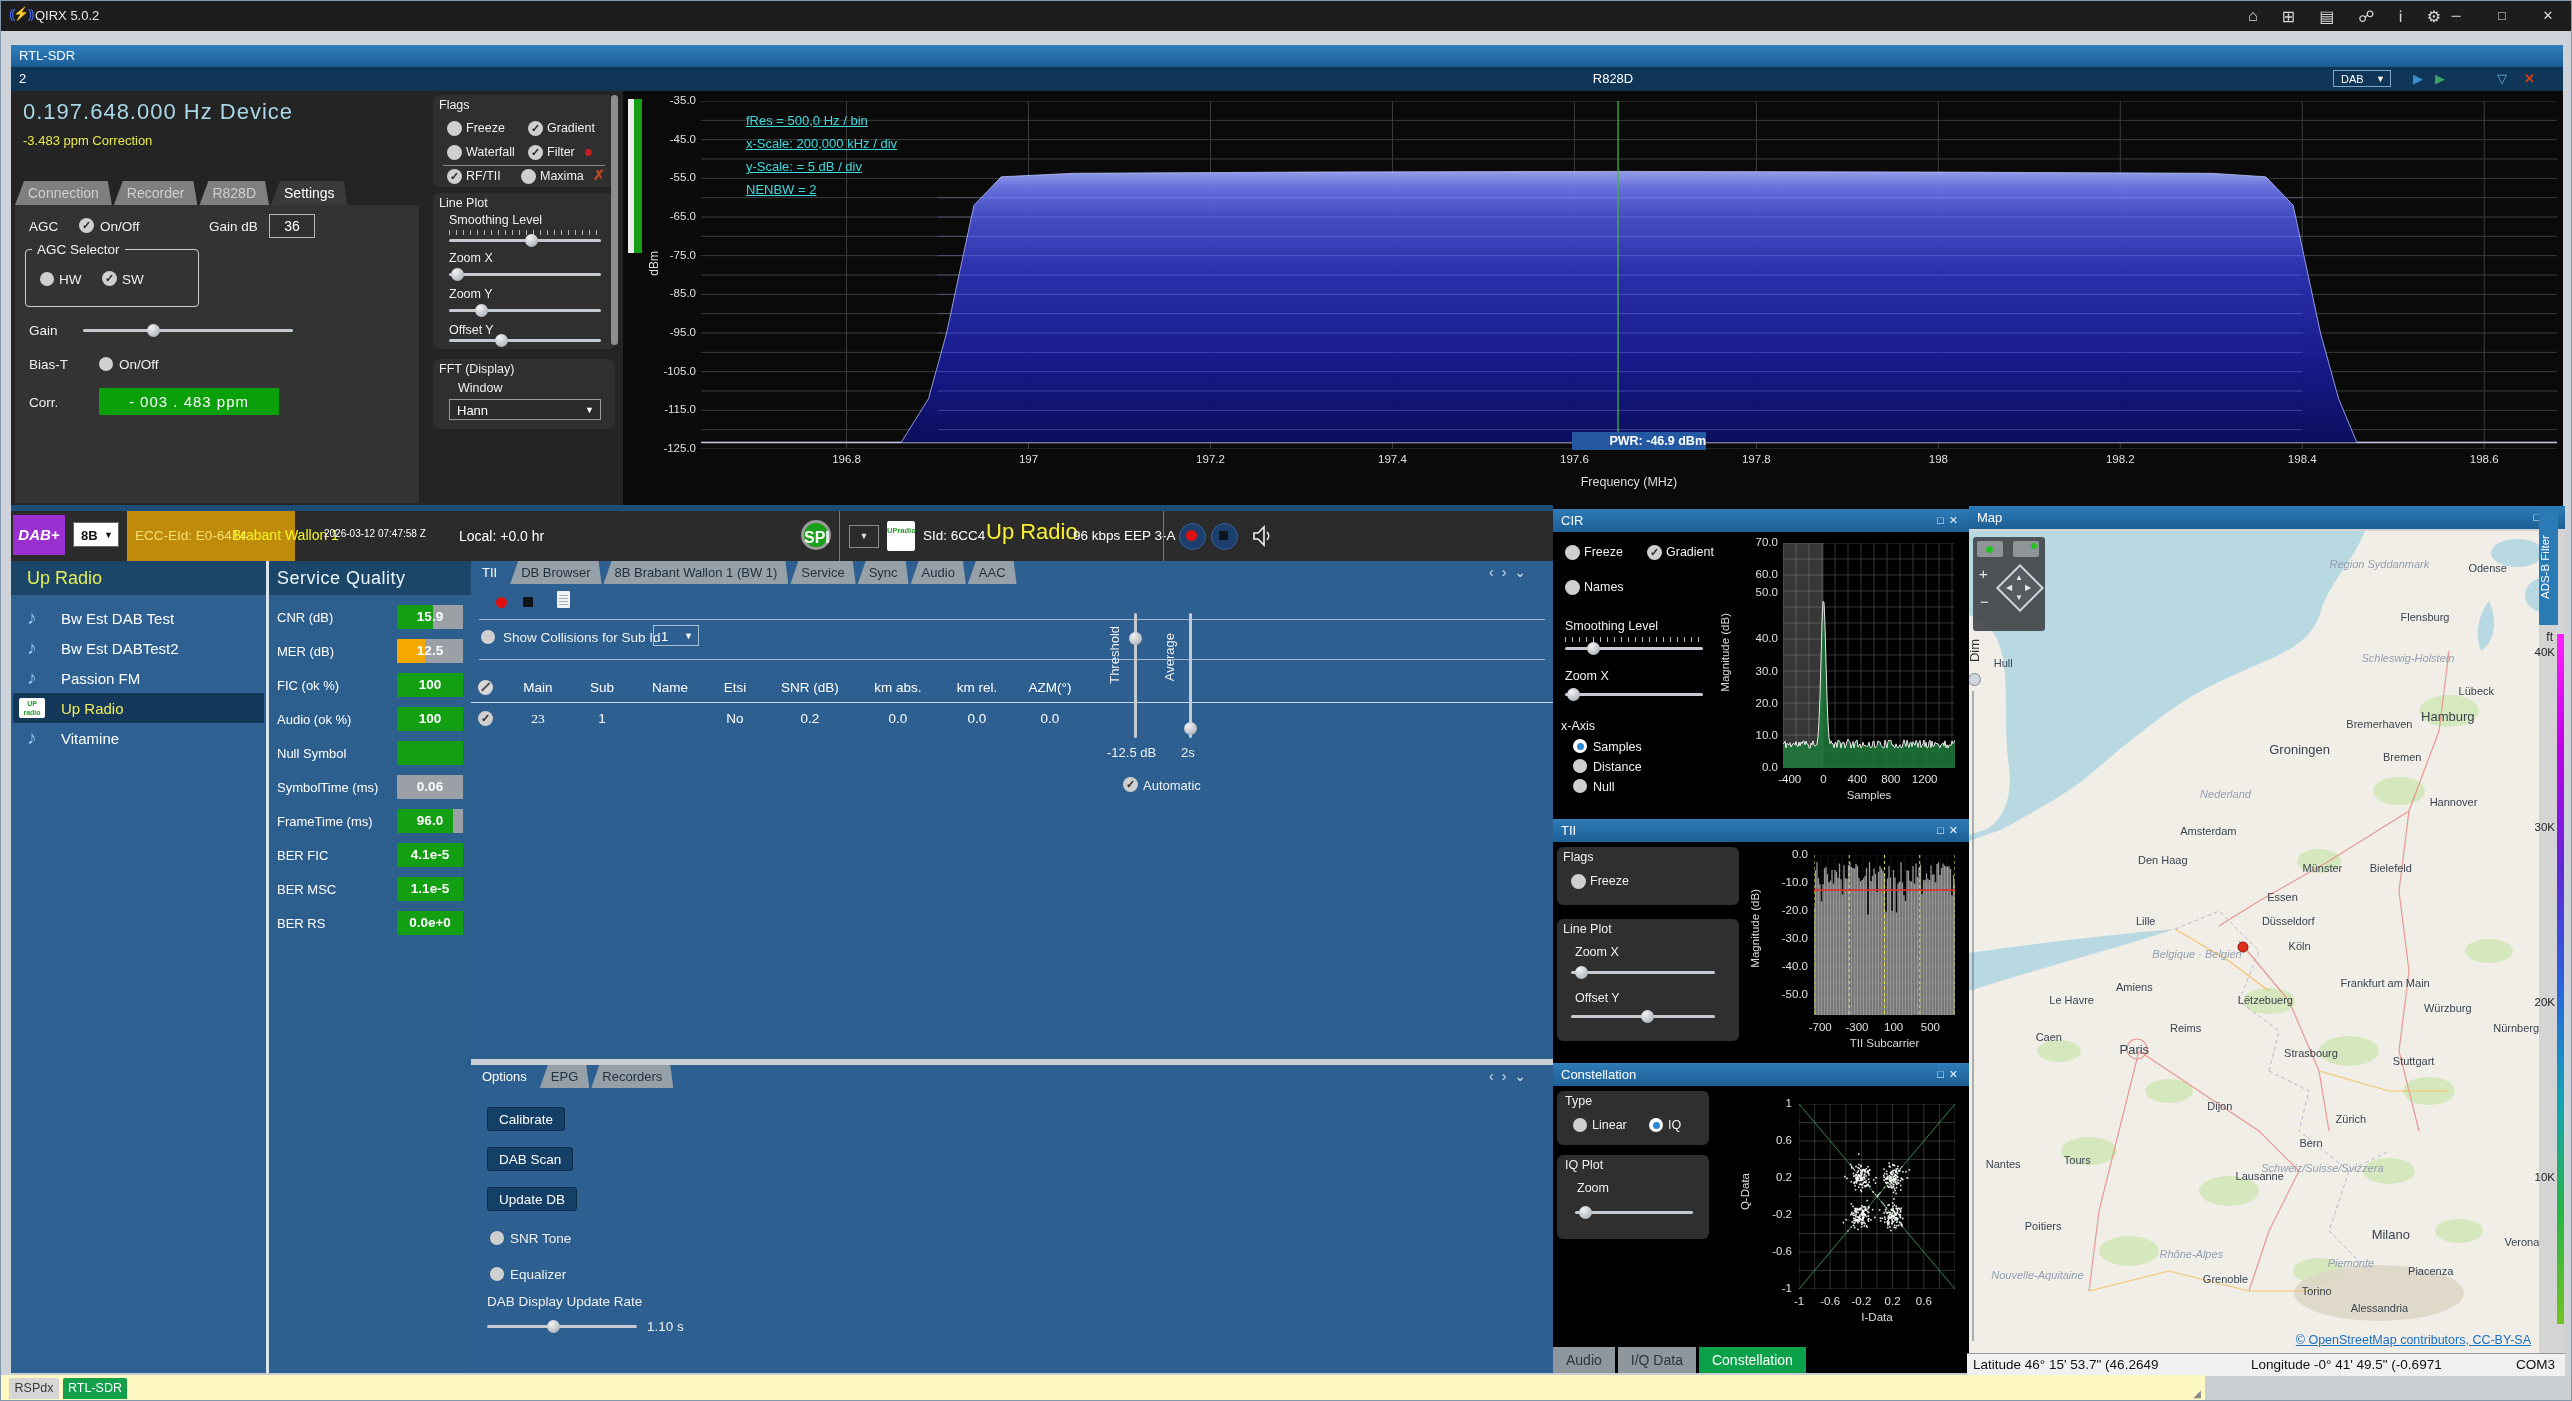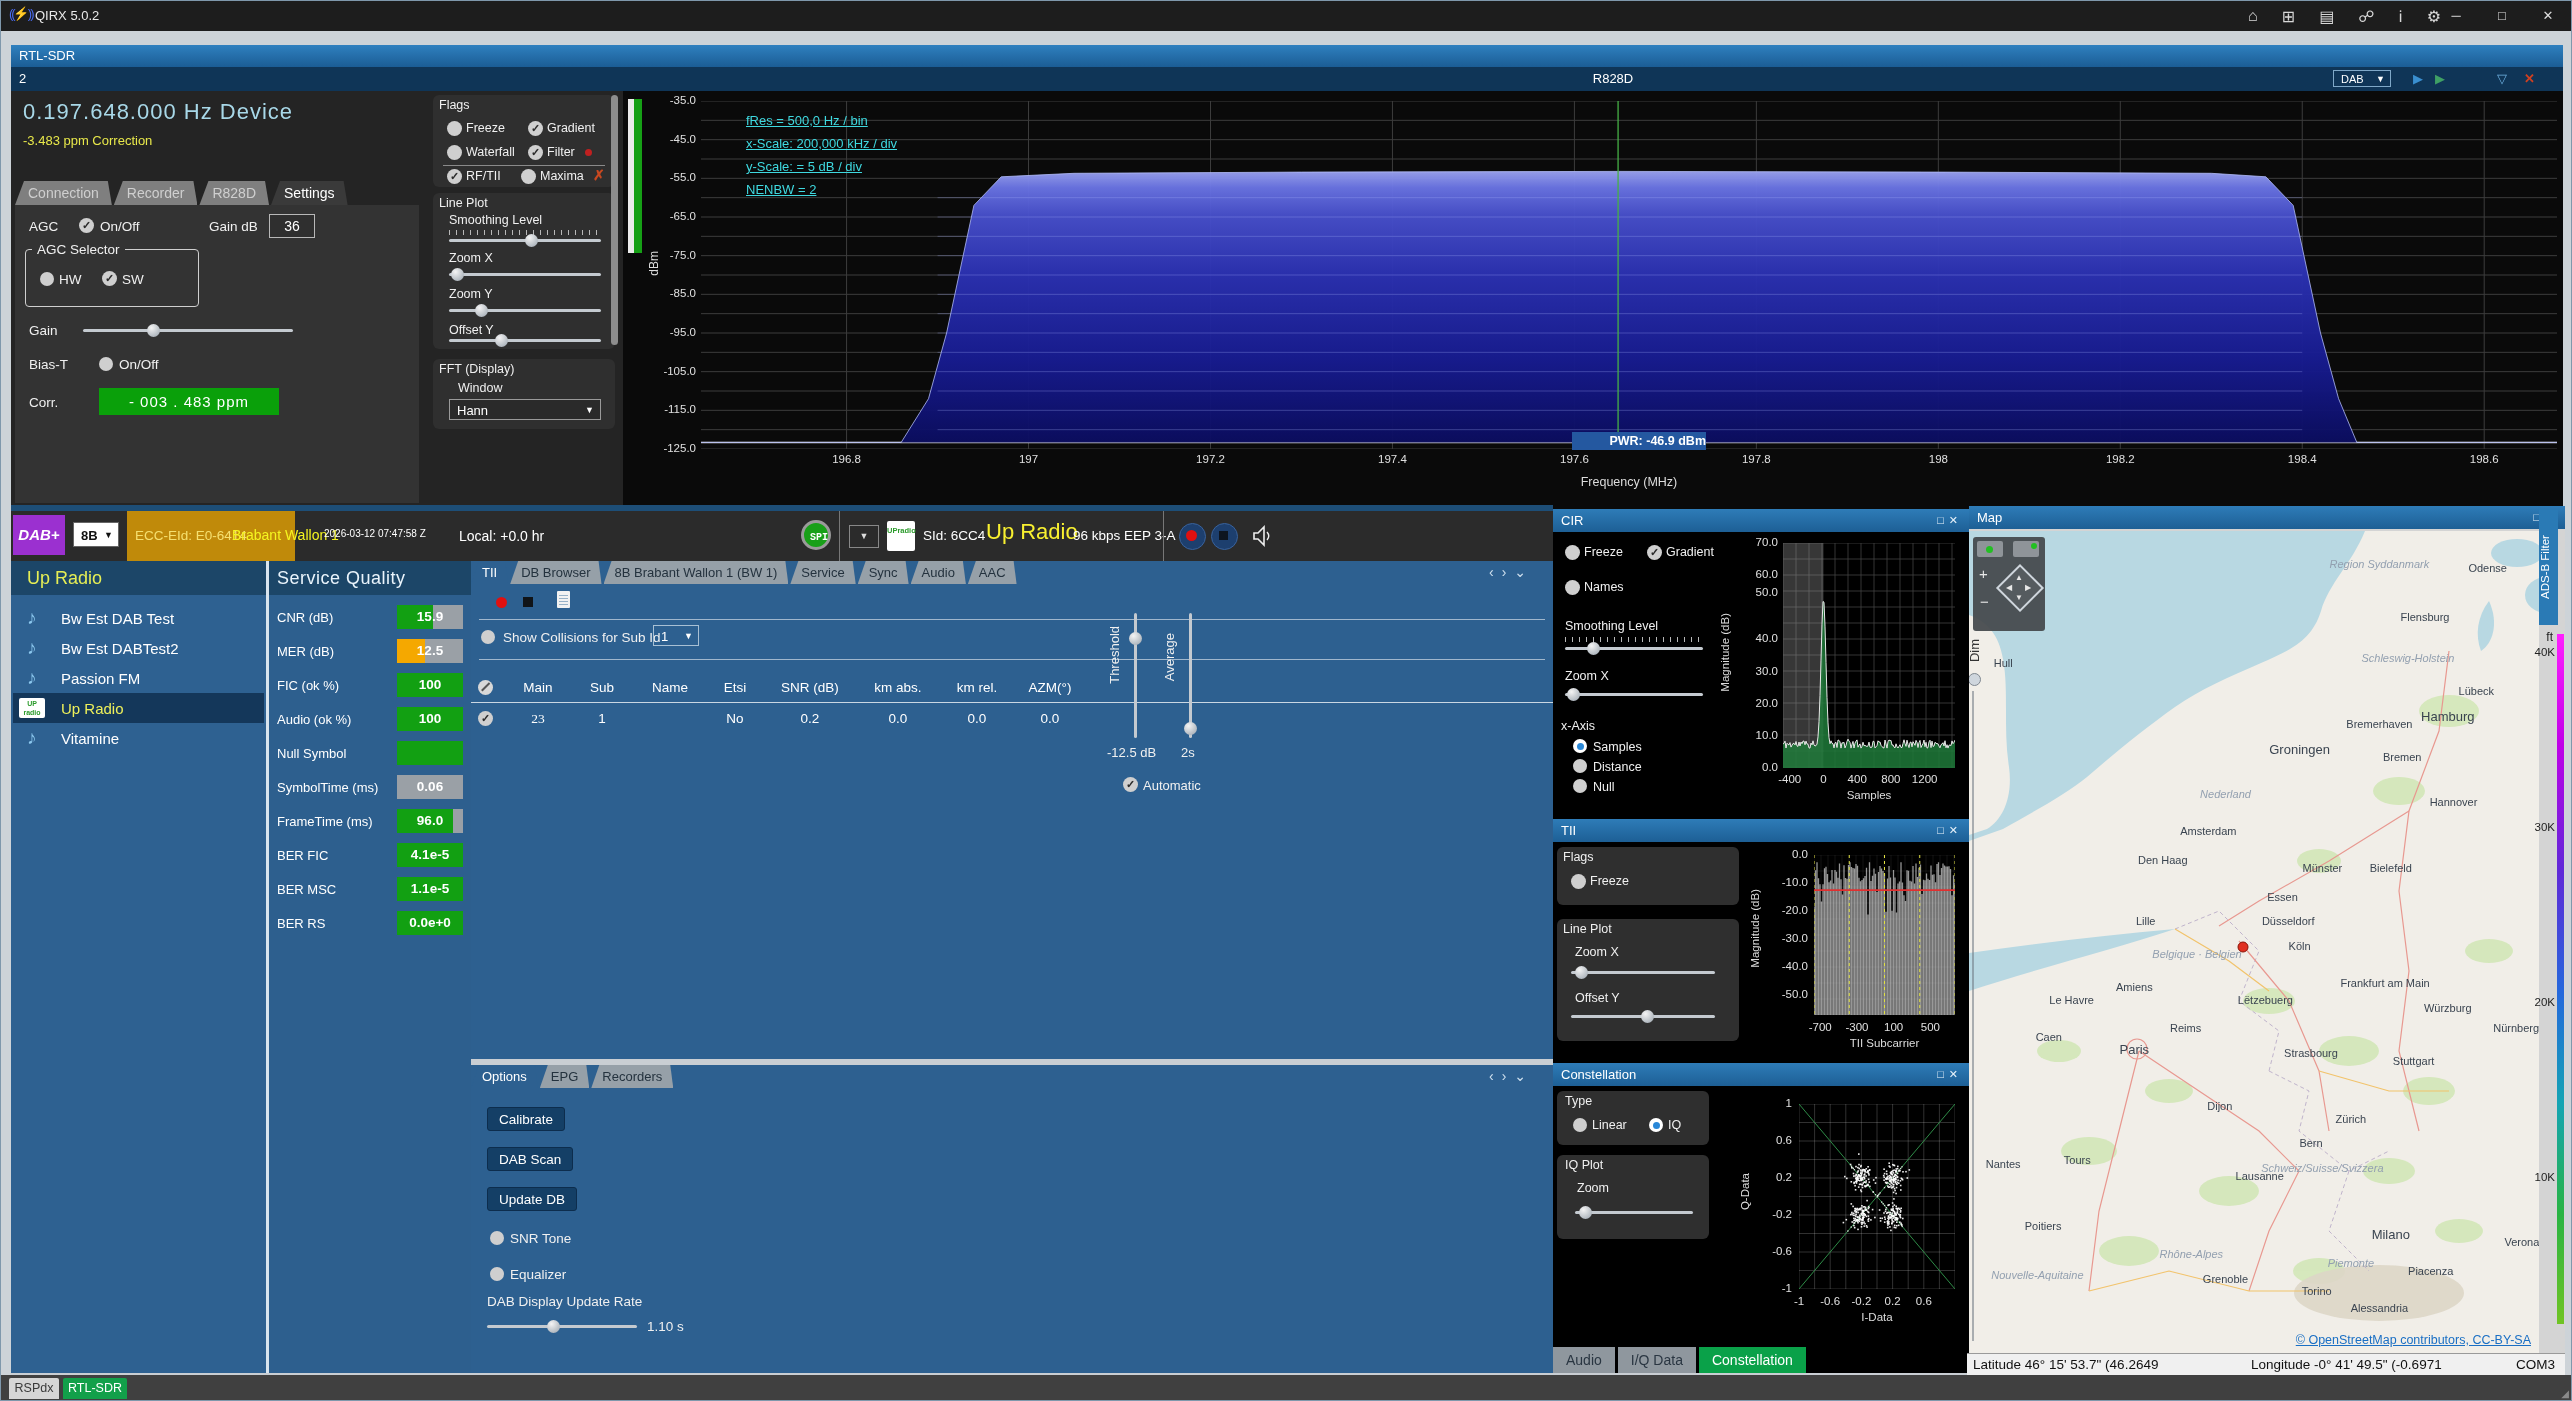--- a/index.html
+++ b/index.html
@@ -94,21 +94,21 @@
   #map-panel{position:absolute;left:1968px;top:505px;width:596px;height:847px;background:#d4d4d4;}
   #map-area{position:absolute;left:0;top:25px;width:570px;height:822px;overflow:hidden;background:#f1eee8;}
   .map-city{position:absolute;transform:translate(-50%,-50%);font-size:11px;color:#3a4450;white-space:nowrap;}
   .map-region{position:absolute;transform:translate(-50%,-50%);font-size:11px;font-style:italic;color:#93a0b0;white-space:nowrap;}
   #map-attrib{position:absolute;right:8px;bottom:6px;font-size:12.5px;color:#1a6fc4;text-decoration:underline;white-space:nowrap;}
   #adsb-tab{position:absolute;left:570px;top:3px;width:19px;height:116px;background:#2a7ab5;color:#fff;font-size:11.5px;text-align:center;}
   #alt-bar{position:absolute;left:588px;top:128px;width:7px;height:690px;background:linear-gradient(#ff20ff,#c000e8 16%,#6028d8 34%,#2468dc 52%,#14a4b4 68%,#28b444 84%,#70c424 100%);}
   .alt-lab{position:absolute;right:10px;font-size:11.5px;color:#222;}
   
   #statusbar{position:absolute;left:1966px;top:1352px;width:598px;height:22px;background:#f0f0f0;border-top:1px solid #9a9a9a;color:#111;font-size:13.5px;}
-  #taskbar{position:absolute;left:0;top:1374px;width:2572px;height:27px;background:#404040;}
+  #taskbar{position:absolute;left:0;top:1374px;width:2204px;height:27px;background:#fef9c3;}
   .task-tab{position:absolute;top:3px;height:21px;line-height:21px;text-align:center;font-size:12.5px;border-radius:2px 2px 0 0;}
 </style>
 </head>
 <body>
 
 <div id="app">
 
   <div id="titlebar">
     <span id="logo"><span style="color:#4a6cf0">((</span><span style="color:#e02020">⚡</span><span style="color:#4a6cf0">))</span></span>
     <span class="app-title">QIRX 5.0.2</span>
@@ -323,21 +323,21 @@
   <div style="position:absolute;left:10px;top:504px;width:1542px;height:6px;background:#1d4e77;"></div>
 
   <div id="ens-bar">
     <span id="dab-badge">DAB+</span>
     <span id="chan-dd"><span>8B</span><span style="position:absolute;right:5px;top:0;font-size:9px;">▼</span></span>
     <span id="orange-strip"></span>
     <span style="position:absolute;left:124px;top:17px;font-size:13.5px;color:#f5e070;">ECC-EId: E0-6414</span>
     <span style="position:absolute;left:221px;top:16px;font-size:14px;color:#f5f520;">Brabant Wallon 1</span>
     <span style="position:absolute;left:313px;top:17px;font-size:10px;">2026-03-12  07:47:58 Z</span>
     <span style="position:absolute;left:448px;top:17px;font-size:14px;">Local: +0.0 hr</span>
-    <span style="position:absolute;left:790px;top:9px;width:30px;height:30px;border-radius:50%;background:#18a018;border:3px solid #9a9a9a;color:#fff;font-size:10px;font-weight:bold;text-align:right;line-height:30px;box-sizing:border-box;font-family:Liberation Mono, monospace;">SPI</span>
+    <span style="position:absolute;left:790px;top:9px;width:30px;height:30px;border-radius:50%;background:#18a018;border:3px solid #9a9a9a;color:#fff;font-size:16px;font-weight:bold;text-align:center;line-height:30px;box-sizing:border-box;">SPI</span>
     <span style="position:absolute;left:828px;top:0;width:1px;height:50px;background:#777;"></span>
     <span style="position:absolute;left:838px;top:14px;width:28px;height:21px;border:1px solid #888;text-align:center;line-height:21px;font-size:9px;color:#ddd;">▼</span>
     <span style="position:absolute;left:876px;top:10px;width:28px;height:30px;background:#fff;border-radius:2px;color:#2a9a2a;font-size:7.5px;font-weight:bold;text-align:center;line-height:10px;padding-top:5px;box-sizing:border-box;">UPradio</span>
     <span style="position:absolute;left:912px;top:17px;font-size:13.5px;">SId: 6CC4</span>
     <span style="position:absolute;left:975px;top:8px;font-size:22px;color:#f8f030;">Up Radio</span>
     <span style="position:absolute;left:1062px;top:17px;font-size:13.5px;">96 kbps  EEP 3-A</span>
     <span style="position:absolute;left:1152px;top:0;width:1px;height:50px;background:#777;"></span>
     <span class="ebtn" style="left:1168px;top:12px;">
         <span style="position:absolute;left:6px;top:6px;width:11px;height:11px;border-radius:50%;background:#e01010;"></span>
       </span>

